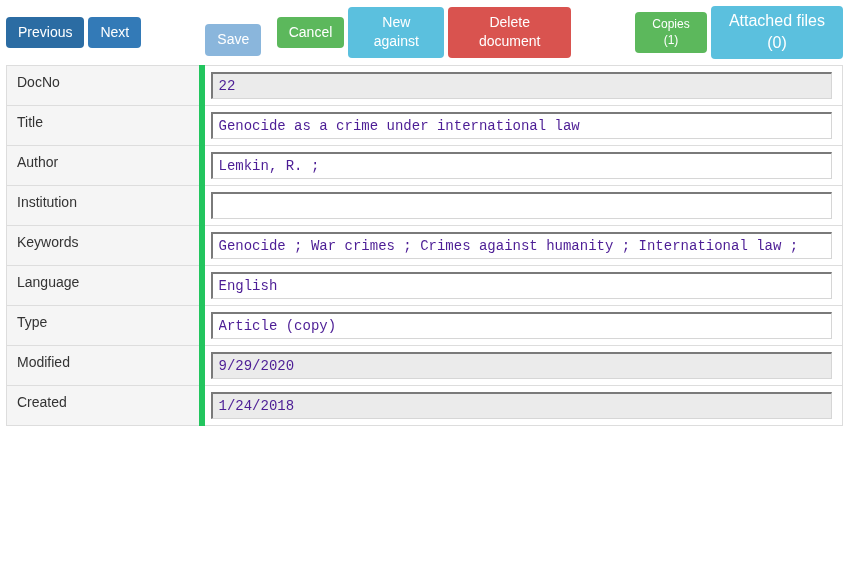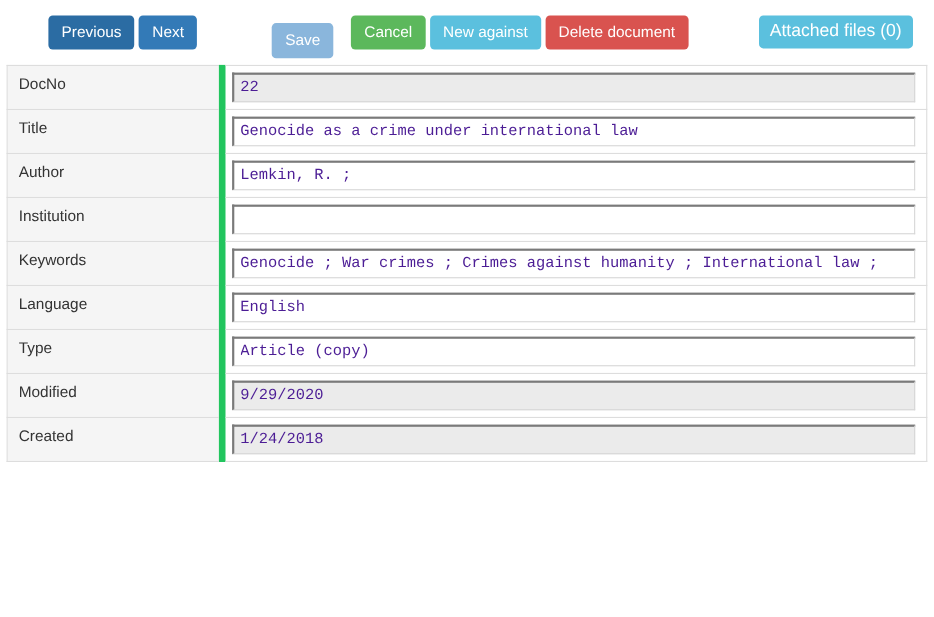--- a/index.html
+++ b/index.html
@@ -23,21 +23,21 @@
   .btn {
     border: none;
     border-radius: 4px;
     color: #fff;
     padding: 6px 12px;
     font-size: 14px;
     cursor: pointer;
     line-height: 1.4;
   }
   .btn-primary    { background: #337ab7; }
-  .btn-primary-dk { background: #2b6ca3; margin-left: 38px; }
+  .btn-primary-dk { background: #2b6ca3; }
   .btn-save       { background: #8ab6dc; margin-top: 15px; }
   .btn-success    { background: #5cb85c; }
   .btn-info       { background: #5bc0de; }
   .btn-danger     { background: #d9534f; }
   .btn-badge-g    { background: #5cb85c; font-size: 12px; padding: 4px 10px; }
   .btn-badge-b    { background: #5bc0de; font-size: 16px; padding: 4px 10px; }
 
   .form-table {
     width: 100%;
     border-collapse: collapse;
@@ -103,20 +103,21 @@
 <div class="toolbar">
   <button class="btn btn-primary-dk">Previous</button>
   <button class="btn btn-primary">Next</button>
   <span class="gap"></span>
   <button class="btn btn-save">Save</button>
   <span class="gap2"></span>
   <button class="btn btn-success">Cancel</button>
   <button class="btn btn-info">New against</button>
   <button class="btn btn-danger">Delete document</button>
   <span class="push"></span>
+  <button class="btn btn-badge-g">Copies (1)</button>
   <button class="btn btn-badge-b">Attached files (0)</button>
 </div>
 
 <table class="form-table">
   <tbody>
       <tr>
     <td class="label-cell">DocNo</td>
     <td class="value-cell">
       <input class="text-input" readonly="" value="22" style="">
     </td>

